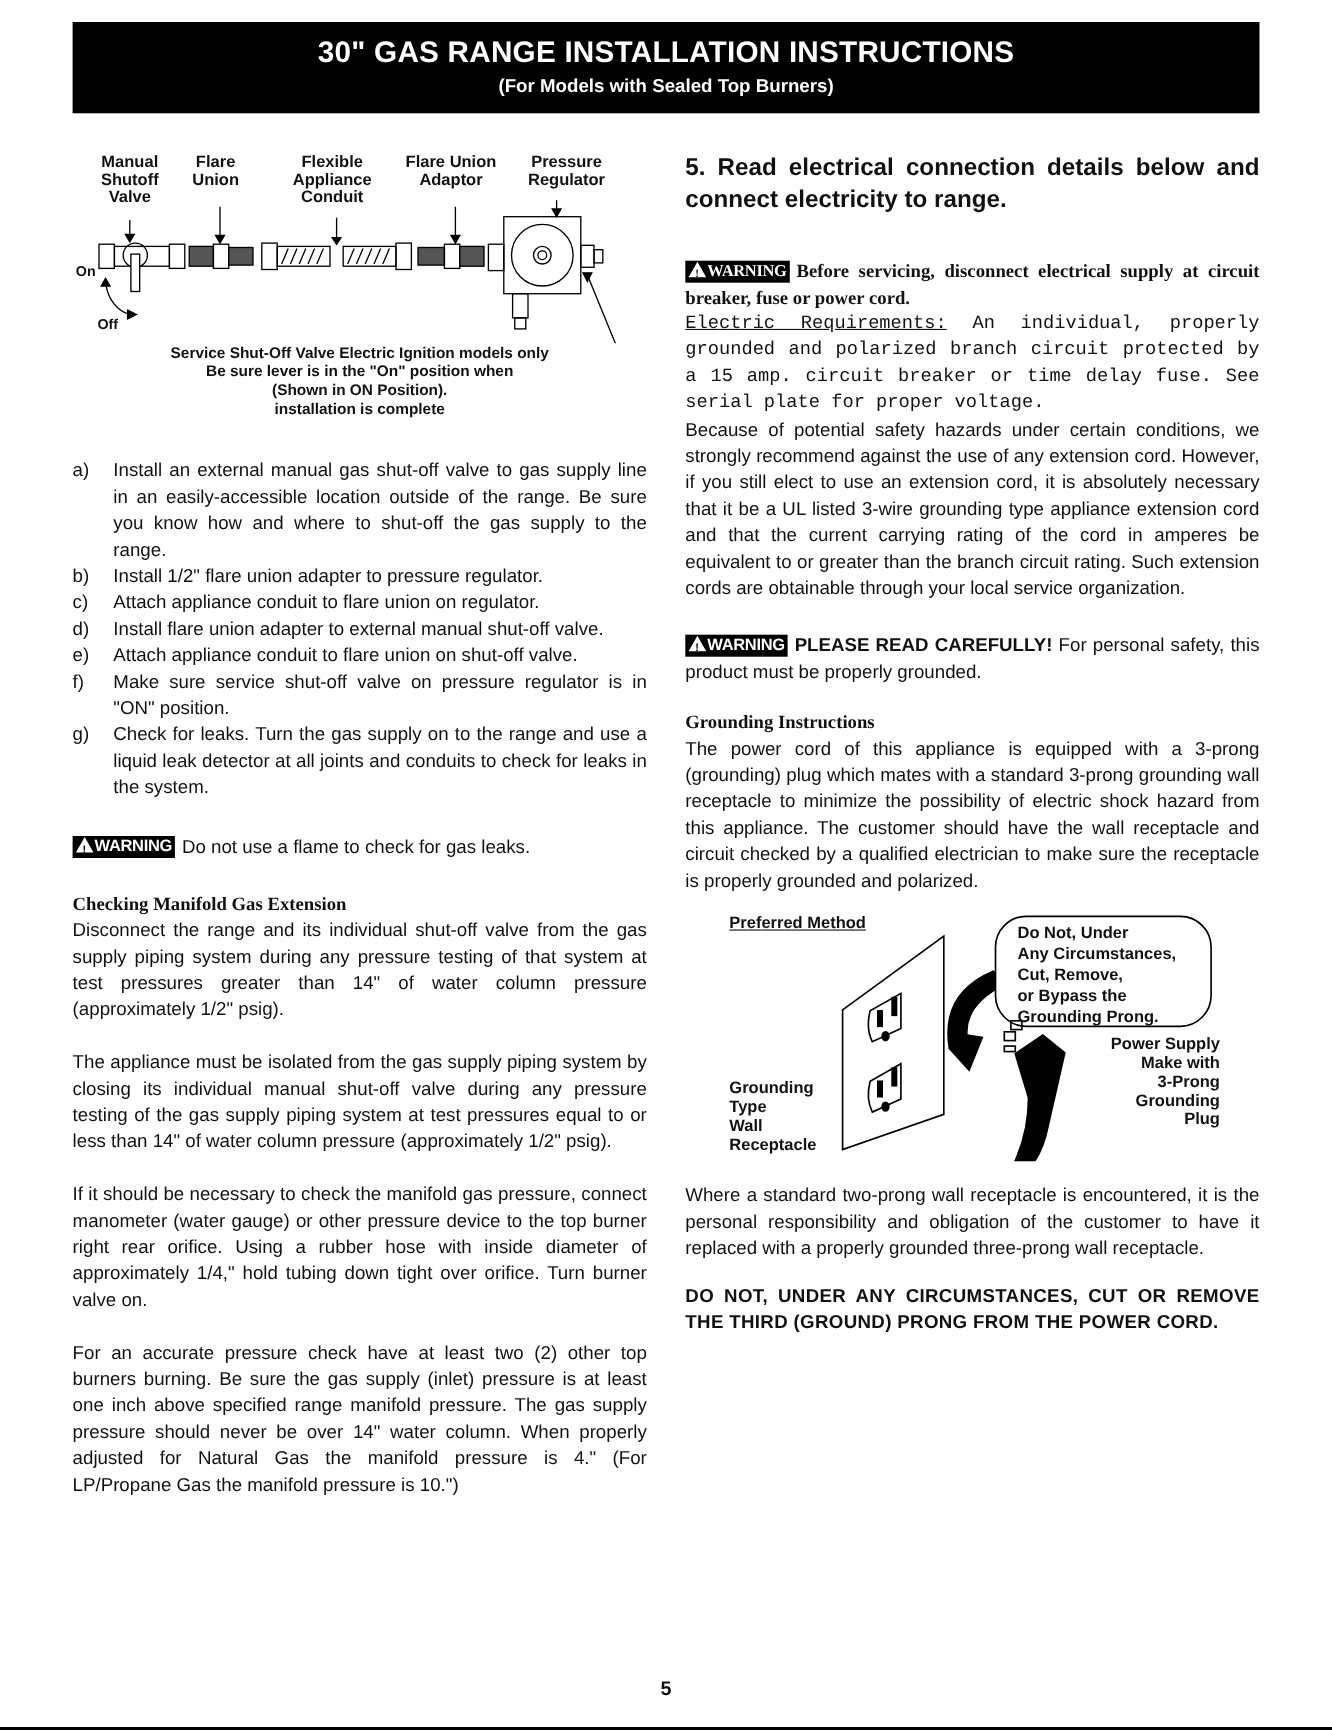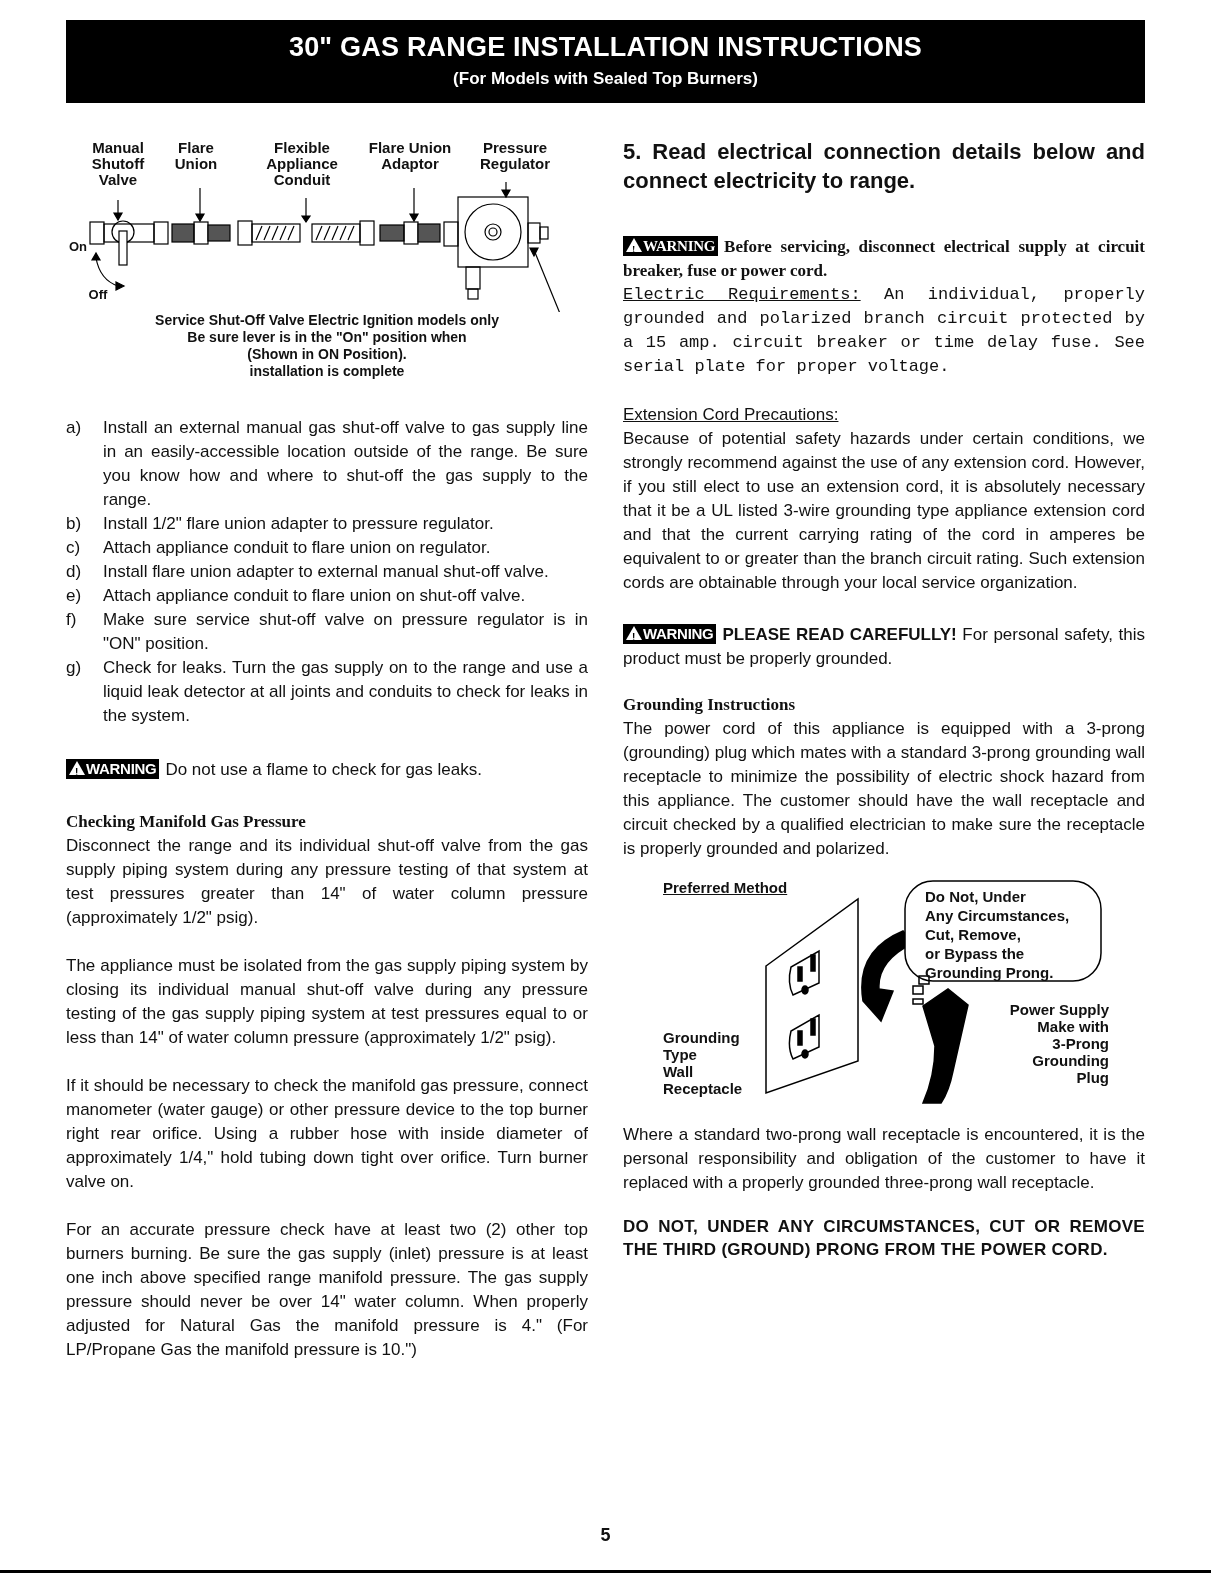--- a/index.html
+++ b/index.html
@@ -127,39 +127,38 @@
     <li><span class="lbl">d)</span><span>Install flare union adapter to external manual shut-off valve.</span></li>
     <li><span class="lbl">e)</span><span>Attach appliance conduit to flare union on shut-off valve.</span></li>
     <li><span class="lbl">f)</span><span>Make sure service shut-off valve on pressure regulator is in "ON" position.</span></li>
     <li><span class="lbl">g)</span><span>Check for leaks. Turn the gas supply on to the range and use a liquid leak detector at all joints and conduits to check for leaks in the system.</span></li>
   </ul>
 
   <p class="body" style="margin-top:30px;">
     <span class="warn-badge"><span class="tri"></span><span>WARNING</span></span><span>Do not use a flame to check for gas leaks.</span>
   </p>
 
-  <p class="heading-bold" style="margin-top:28px;">Checking Manifold Gas Pressure</p>
+  <p class="heading-bold" style="margin-top:28px;">Checking Manifold Gas Extension</p>
   <p class="body">Disconnect the range and its individual shut-off valve from the gas supply piping system during any pressure testing of that system at test pressures greater than 14" of water column pressure (approximately 1/2" psig).</p>
   <p class="body" style="margin-top:24px;">The appliance must be isolated from the gas supply piping system by closing its individual manual shut-off valve during any pressure testing of the gas supply piping system at test pressures equal to or less than 14" of water column pressure (approximately 1/2" psig).</p>
   <p class="body" style="margin-top:24px;">If it should be necessary to check the manifold gas pressure, connect manometer (water gauge) or other pressure device to the top burner right rear orifice.  Using a rubber hose with inside diameter of approximately 1/4," hold tubing down tight over orifice.  Turn burner valve on.</p>
   <p class="body" style="margin-top:24px;">For an accurate pressure check have at least two (2) other top burners burning. Be sure the gas supply (inlet) pressure is at least one inch above specified range manifold pressure. The gas supply pressure should never be over 14" water column. When properly adjusted for Natural Gas the manifold pressure is 4." (For LP/Propane Gas the manifold pressure is 10.")</p>
 </div>
 
 <div class="col right">
   <p class="section-title" style="margin-top:7px;">5.  Read electrical connection details below and connect electricity to range.</p>
 
   <p class="heading-bold" style="margin-top:40px;text-align:justify;">
     <span class="warn-badge"><span class="tri"></span><span>WARNING</span></span><span>Before servicing, disconnect electrical supply at circuit breaker, fuse or power cord.</span>
   </p>
 
   <p class="body" style="font-family:Liberation Mono, monospace;">
     <span class="u">Electric Requirements:</span><span> An individual, properly grounded and polarized branch circuit protected by a 15 amp. circuit breaker or time delay fuse. See serial plate for proper voltage.</span>
   </p>
 
-  <p class="body" style="margin-top:24px;"><span class="u">Extension Cord Precautions:</span></p>
   <p class="body">Because of potential safety hazards under certain conditions, we strongly recommend against the use of any extension cord. However, if you still elect to use an extension cord, it is absolutely necessary that it be a UL listed 3-wire grounding type appliance extension cord and that the current carrying rating of the cord in amperes be equivalent to or greater than the branch circuit rating. Such extension cords are obtainable through your local service organization.</p>
 
   <p class="body" style="margin-top:28px;">
     <span class="warn-badge"><span class="tri"></span><span>WARNING</span></span><b>PLEASE READ CAREFULLY!</b><span> For personal safety, this product must be properly grounded.</span>
   </p>
 
   <p class="heading-bold" style="margin-top:22px;">Grounding Instructions</p>
   <p class="body">The power cord of this appliance is equipped with a 3-prong (grounding) plug which mates with a standard 3-prong grounding wall receptacle to minimize the possibility of electric shock hazard from this appliance.  The customer should have the wall receptacle and circuit checked by a qualified electrician to make sure the receptacle is properly grounded and polarized.</p>
 
   <div class="plug-fig">
@@ -189,21 +188,21 @@
       <div>Cut, Remove,</div>
       <div>or Bypass the</div>
       <div>Grounding Prong.</div>
     </div>
     <div class="plug-label" style="left:40px;top:158px;">
       <div>Grounding</div>
       <div>Type</div>
       <div>Wall</div>
       <div>Receptacle</div>
     </div>
-    <div class="plug-label" style="left:360px;top:130px;width:126px;text-align:right;">
+    <div class="plug-label" style="left:360px;top:118px;width:126px;text-align:right;">
       <div>Power Supply</div>
       <div>Make with</div>
       <div>3-Prong</div>
       <div>Grounding</div>
       <div>Plug</div>
     </div>
   </div>
 
   <p class="body" style="margin-top:12px;">Where a standard two-prong wall receptacle is encountered, it is the personal responsibility and obligation of the customer to have it replaced with a properly grounded three-prong wall receptacle.</p>
   <p class="bold-block" style="margin-top:20px;">DO NOT, UNDER ANY CIRCUMSTANCES, CUT OR REMOVE THE THIRD (GROUND) PRONG FROM THE POWER CORD.</p>

